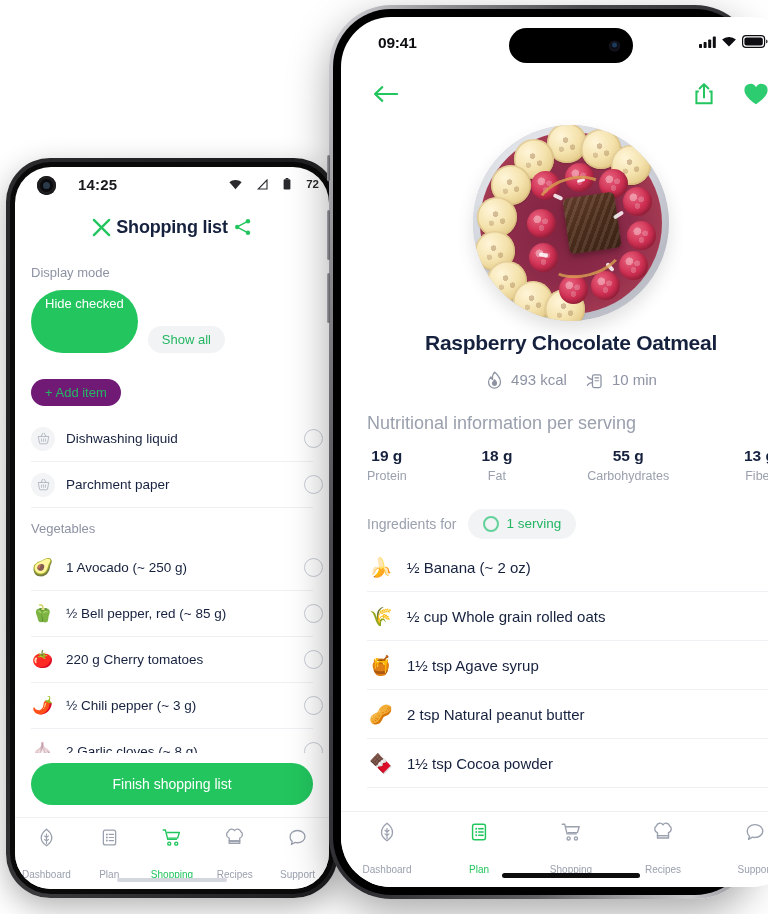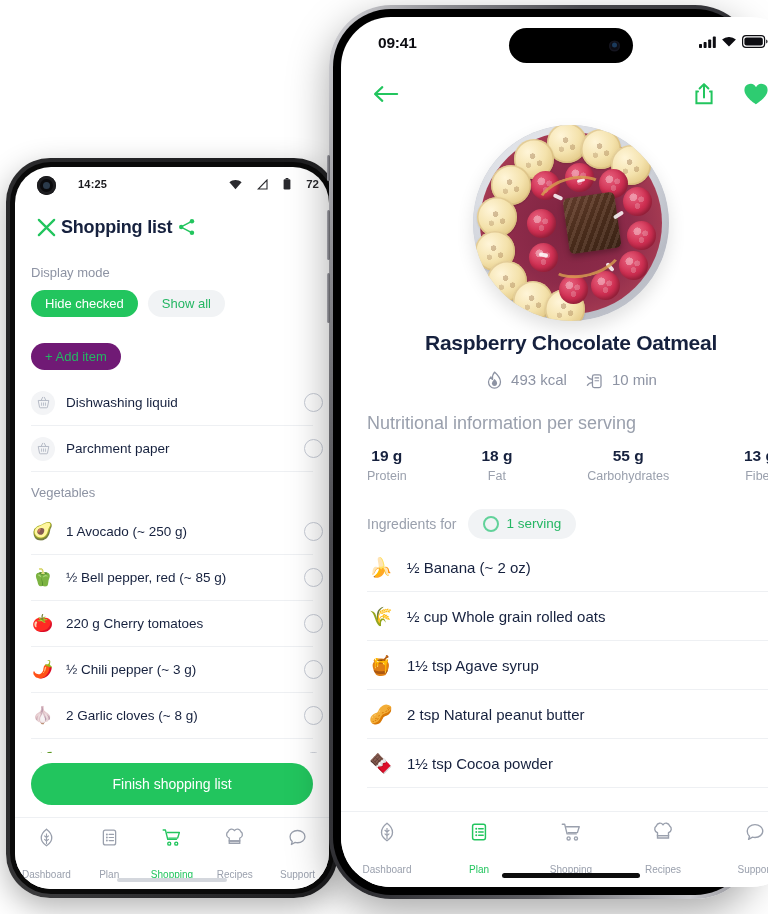--- a/index.html
+++ b/index.html
@@ -108,41 +108,41 @@
   .and-punchhole::after {
     content:"";
     position:absolute;
     left:6px; top:6px;
     width:7px;height:7px;border-radius:50%;
     background:#2b3a4a;
   }
   .and-time {
     position: absolute;
     left: 63px;
-    font-size: 11px;
+    font-size: 15px;
     font-weight: 700;
     color: #1b1b1f;
     letter-spacing: 0.2px;
   }
   .and-status-right {
     position: absolute;
     right: 10px;
     display: flex;
     align-items: center;
     gap: 15px;
     color: #2a2a2e;
     font-size: 11.5px;
     font-weight: 700;
   }
 
   .and-appbar {
     height: 52px;
     display: flex;
     align-items: center;
-    justify-content: flex-start;
+    justify-content: center;
     padding: 0 16px;
   }
   .and-title {
     font-size: 18px;
     font-weight: 700;
     color: #16213e;
     letter-spacing: -0.2px;
   }
   .icon-btn {
     width: 30px; height: 30px;
@@ -161,21 +161,21 @@
   .chip-row { display: flex; gap: 10px; }
   .chip {
     border-radius: 999px;
     padding: 7px 14px;
     font-size: 13px;
     line-height: 1;
     cursor: pointer;
     white-space: nowrap;
   }
   .chip.active { background: #22c55e; color: #ffffff; }
-  .chip.inactive { background: #f1f3f5; color: #24b663; }
+  .chip.inactive { background: #f1f3f5; color: #24b663; margin-top: 36px; }
 
   .add-item-btn {
     margin-top: 26px;
     display: inline-flex;
     align-items: center;
     gap: 5px;
     background: #701a75;
     color: #24b663;
     border-radius: 999px;
     padding: 7px 14px;

